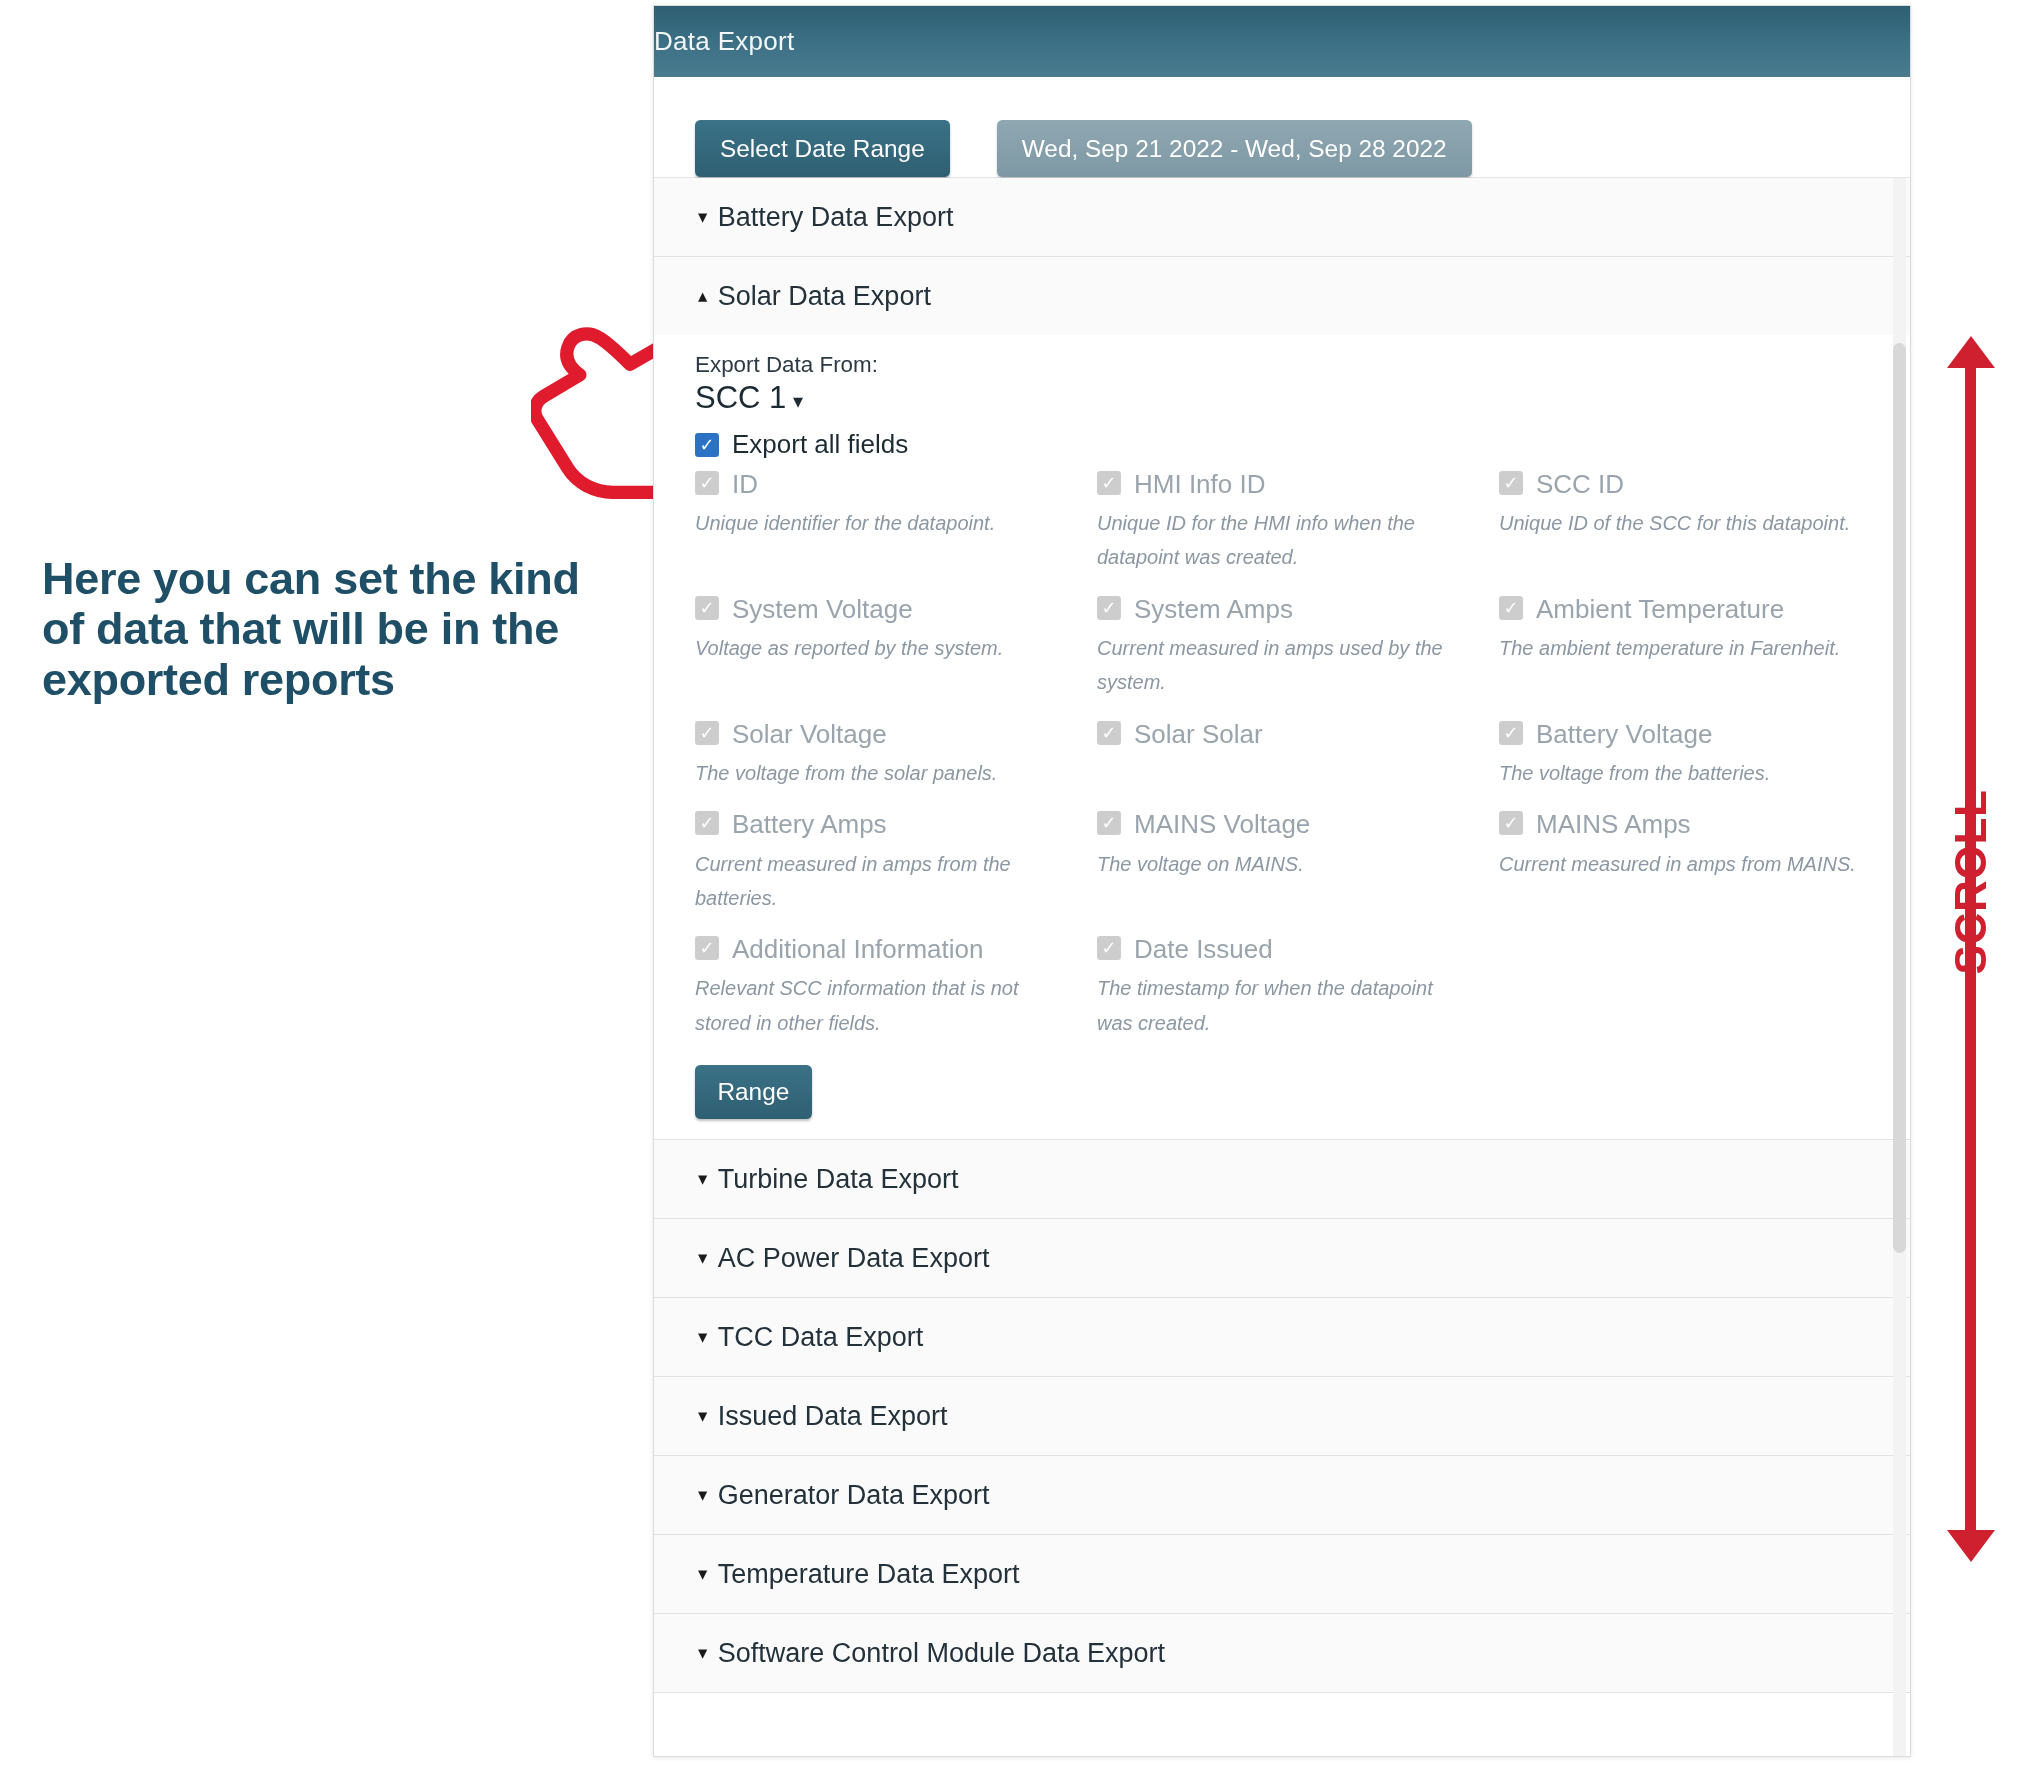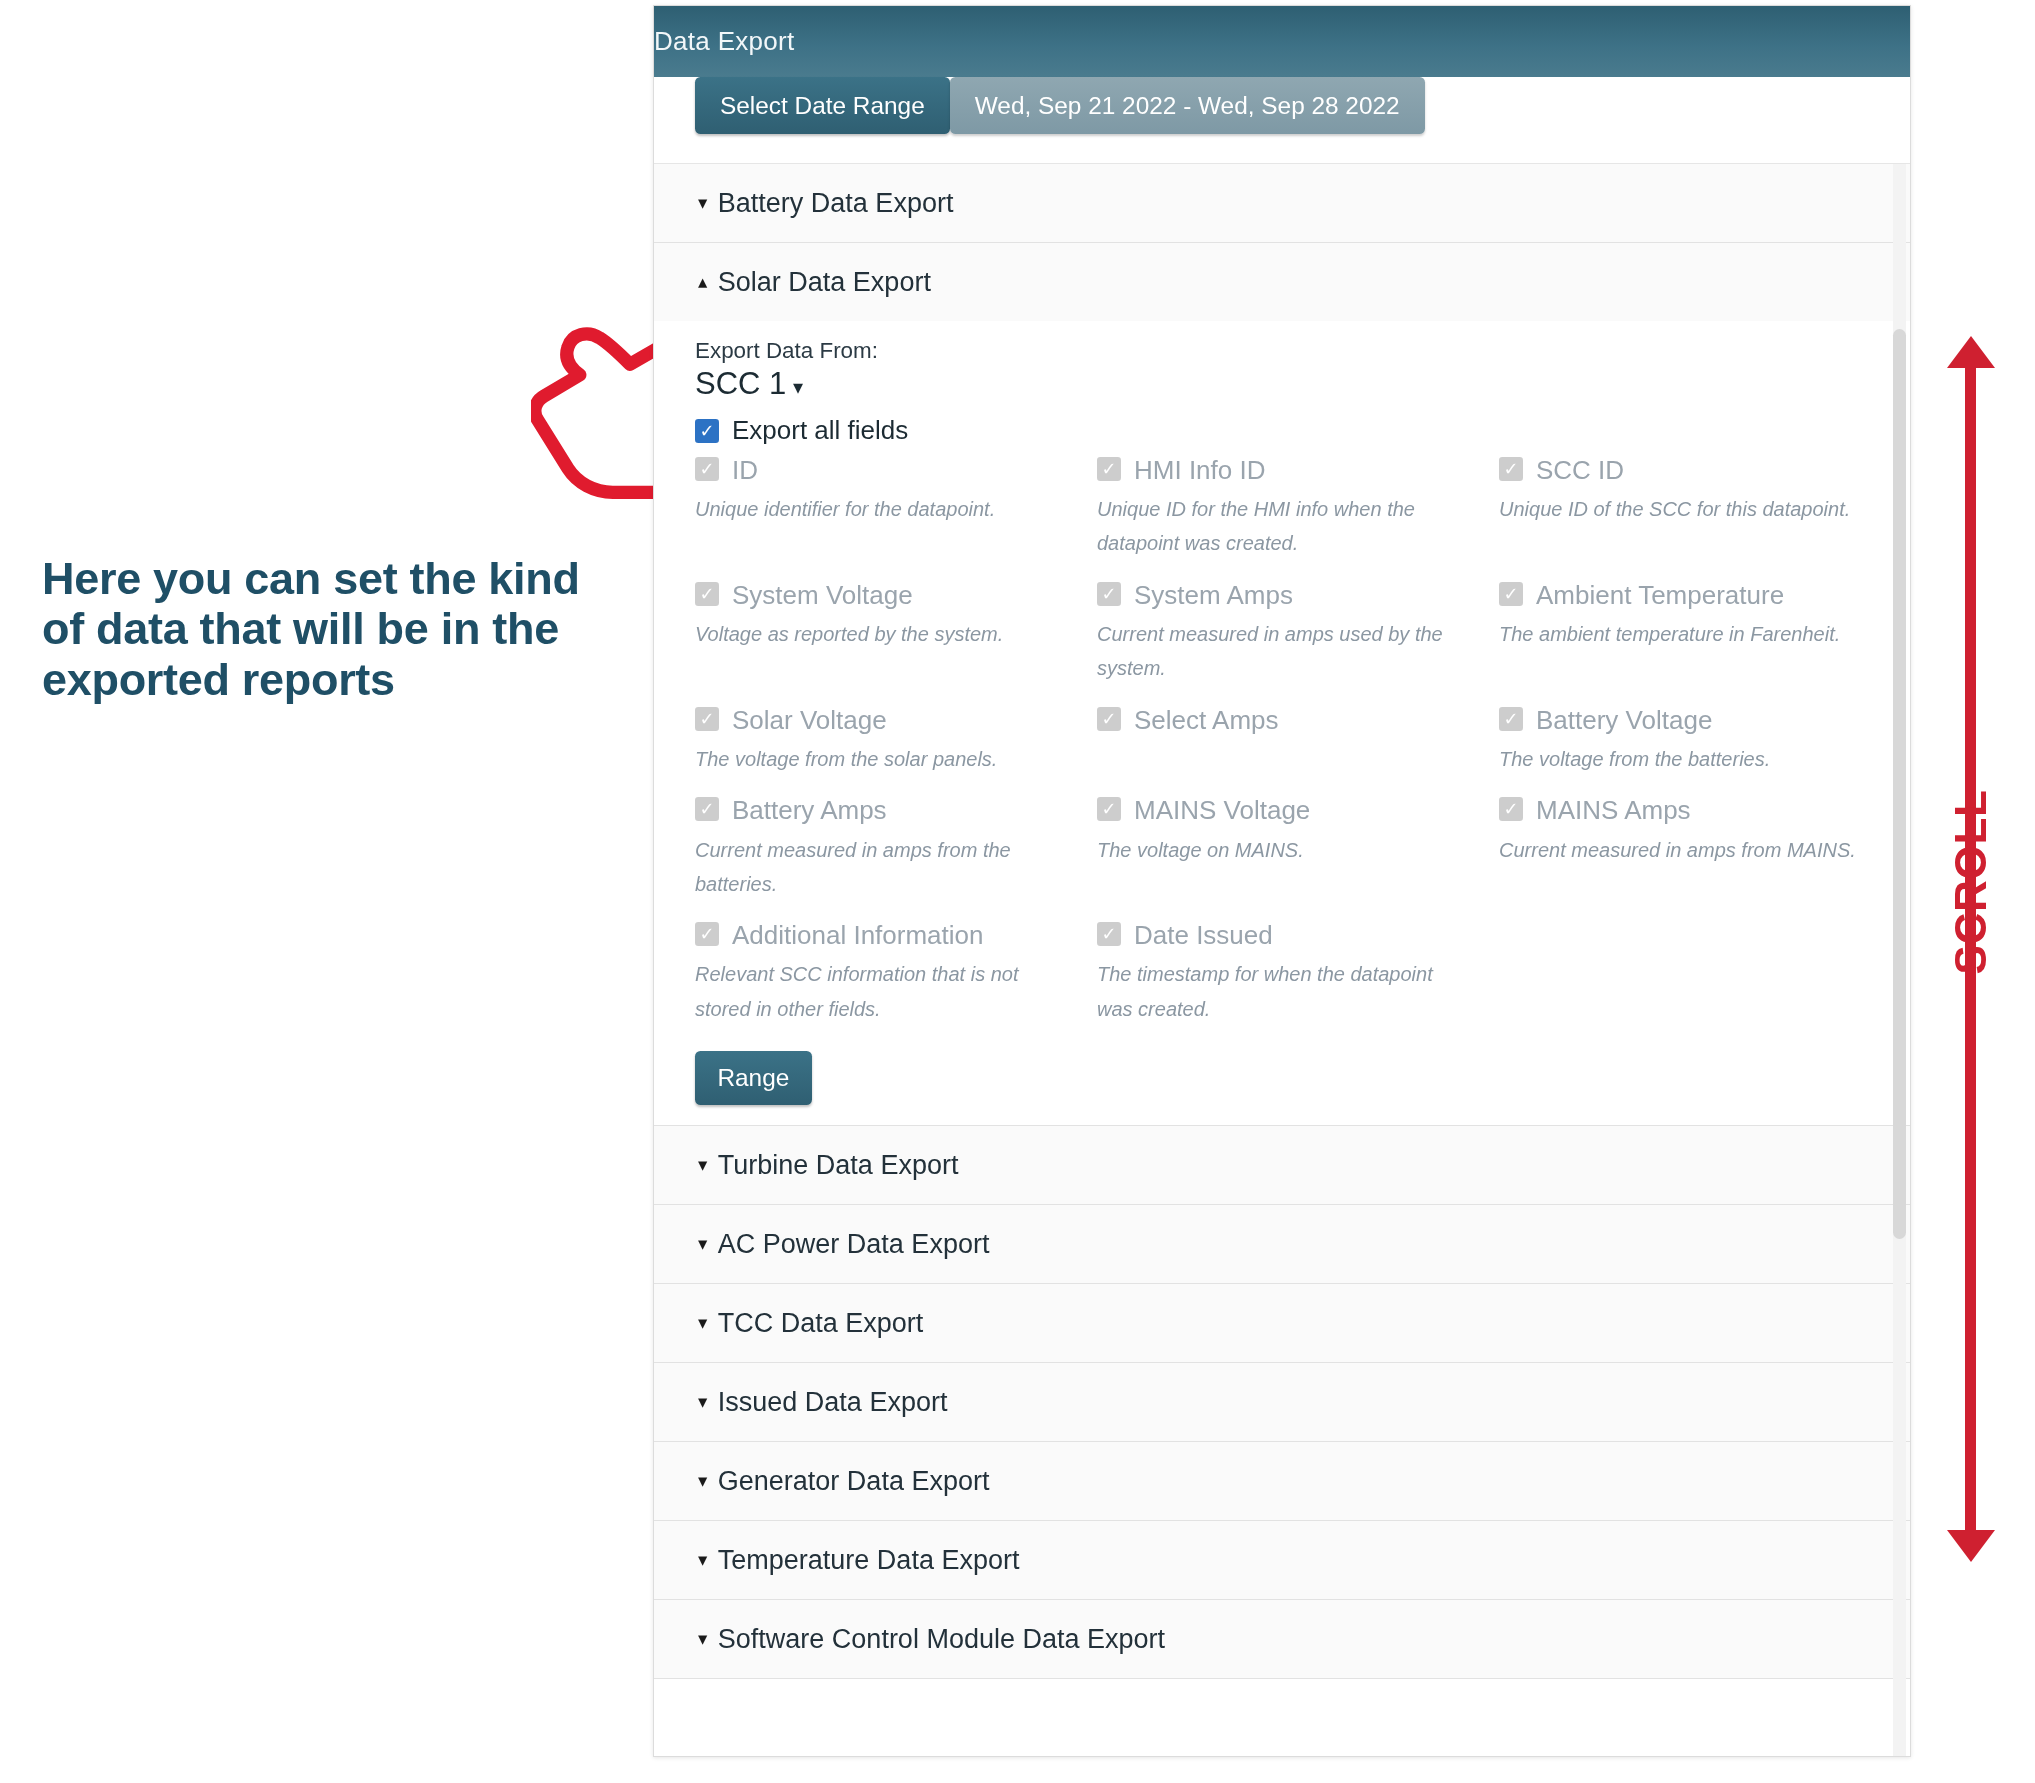--- a/index.html
+++ b/index.html
@@ -55,22 +55,22 @@
     overflow: hidden;
   }
   .panel-header {
     height: 71px;
     background: linear-gradient(180deg, #2e5f72 0%, #3d7186 55%, #4a7b8e 100%);
     display: flex; align-items: center;
   }
   .panel-header .title { color: #f2f7f9; font-size: 26px; letter-spacing: 0.3px; }
 
   .toolbar {
-    height: 87px; display: flex; align-items: flex-start;
-    padding-left: 41px; background: #ffffff;
+    height: 101px; display: flex; align-items: flex-end;
+    padding-left: 41px; gap: 47px; background: #ffffff;
     border-bottom: 0.7px solid #e6e6e6;
   }
   .btn {
     border: none; border-radius: 5.3px;
     font-size: 24.4px; color: #ffffff;
     padding: 14.5px 25px; cursor: pointer;
     font-family: "Liberation Sans", sans-serif;
   }
   .btn-primary { background: linear-gradient(180deg,#3b7287 0%, #2f5f72 100%); box-shadow: 0 2px 2.6px rgba(0,0,0,.25); }
   .btn-muted  { background: linear-gradient(180deg,#8fa7b1 0%, #7e99a5 100%); box-shadow: 0 2px 2.6px rgba(0,0,0,.20); }
@@ -245,21 +245,21 @@
             <div class="field-cell">
               <div class="field-title">
                 <span class="cb checked-disabled">✓</span>
                 <span class="label">Solar Voltage</span>
               </div>
               <div class="field-desc">The voltage from the solar panels.</div>
             </div>
             <div class="field-cell">
               <div class="field-title">
                 <span class="cb checked-disabled">✓</span>
-                <span class="label">Select Amps</span>
+                <span class="label">Solar Solar</span>
               </div>
             </div>
             <div class="field-cell">
               <div class="field-title">
                 <span class="cb checked-disabled">✓</span>
                 <span class="label">Battery Voltage</span>
               </div>
               <div class="field-desc">The voltage from the batteries.</div>
             </div>
 

